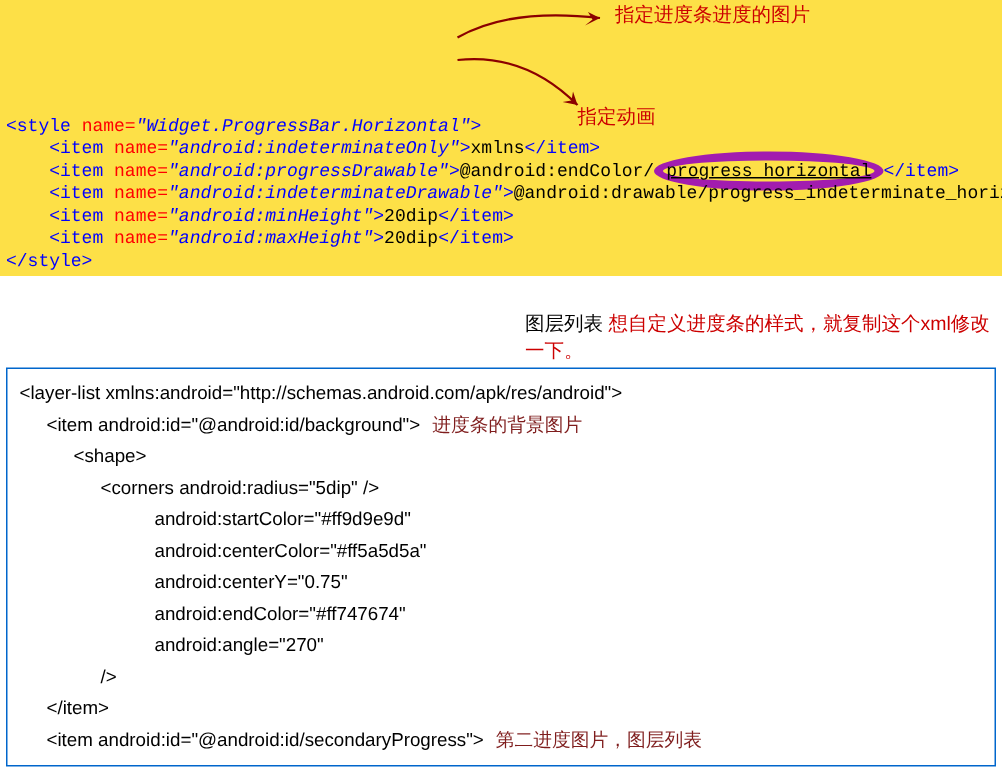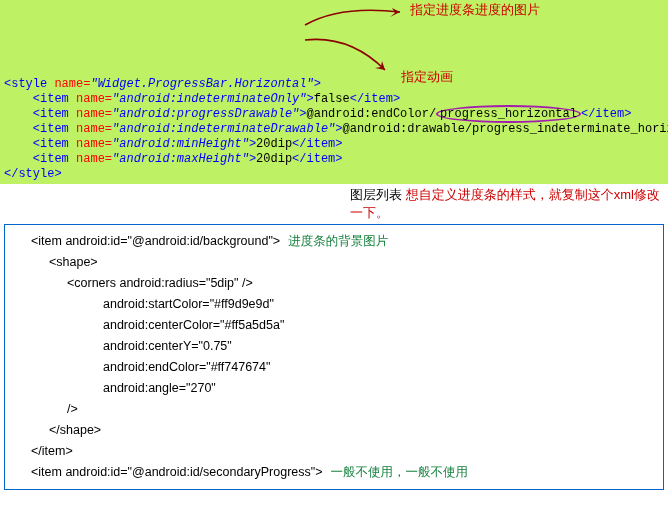--- a/index.html
+++ b/index.html
@@ -1,29 +1,29 @@
 <!DOCTYPE html>
 <html><head>
 <meta charset="utf-8">
 <style>
 * { margin: 0; padding: 0; box-sizing: border-box; }
 body { font-family: Consolas, "Courier New", monospace; font-size: 12px; background: #fff; width: 668px; }
-.top-block { background: #bef264; padding: 2px 4px; position: relative; line-height: 15px; white-space: pre; overflow: hidden; }
+.top-block { background: #fde047; padding: 2px 4px; position: relative; line-height: 15px; white-space: pre; overflow: hidden; }
 .tag { color: #0000ff; }
 .attr-name { color: #ff0000; }
 .attr-val { color: #0000ff; font-style: italic; }
 .txt { color: #000; }
-.circled { border: 2px solid #a21caf; border-radius: 50%; padding: 0 2px; }
+.circled { border: 6px solid #a21caf; border-radius: 50%; padding: 0 2px; text-decoration: underline; }
 .annotation { color: #cc0000; font-family: "Microsoft YaHei", SimSun, sans-serif; font-size: 13px; position: absolute; }
 .ann1 { top: 2px; left: 410px; }
-.ann2 { top: 70px; left: 401px; font-family: Liberation Mono, monospace; }
-.ann3-row { font-family: "Microsoft YaHei", SimSun, sans-serif; font-size: 13px; padding: 2px 4px; color: #000; }
+.ann2 { top: 70px; left: 385px; }
+.ann3-row { font-family: "Microsoft YaHei", SimSun, sans-serif; font-size: 13px; padding: 2px 4px; color: #000; margin-top: 21px; }
 .ann3-row .red { color: #cc0000; }
 .xml-block { border: 1px solid #0066cc; margin: 0 4px 4px 4px; padding: 6px 8px; font-family: "Microsoft YaHei", Arial, sans-serif; font-size: 12.5px; line-height: 21px; color: #000; }
-.xml-block .comment { color: #15803d; margin-left: 8px; font-family: "Microsoft YaHei", SimSun, sans-serif; }
+.xml-block .comment { color: #7f1d1d; margin-left: 8px; font-family: "Microsoft YaHei", SimSun, sans-serif; }
 .indent1 { padding-left: 18px; }
 .indent2 { padding-left: 36px; }
 .indent3 { padding-left: 54px; }
 .indent5 { padding-left: 90px; }
 svg.arrow { position: absolute; pointer-events: none; }
 .arr1 { top: 0; left: 300px; width: 120px; height: 30px; }
 .arr2 { top: 25px; left: 300px; width: 120px; height: 55px; }
 </style>
 </head>
 <body>
@@ -33,40 +33,40 @@
       <path d="M5 25 Q 40 5 100 12" stroke="#8b0000" stroke-width="1.5" fill="none"></path>
       <path d="M100 12 l -8 -4 l 3 5 l -5 4 z" fill="#8b0000"></path>
     </svg>
 <svg class="arrow arr2">
       <path d="M5 15 Q 50 10 85 45" stroke="#8b0000" stroke-width="1.5" fill="none"></path>
       <path d="M85 45 l -3 -9 l -1 6 l -6 1 z" fill="#8b0000"></path>
     </svg>
 <div class="annotation ann1">指定进度条进度的图片</div>
 <div class="annotation ann2">指定动画</div>
 <span class="tag">&lt;style </span><span class="attr-name">name=</span><span class="attr-val">"Widget.ProgressBar.Horizontal"</span><span class="tag">&gt;</span>
-    <span class="tag">&lt;item </span><span class="attr-name">name=</span><span class="attr-val">"android:indeterminateOnly"</span><span class="tag">&gt;</span><span class="txt">false</span><span class="tag">&lt;/item&gt;</span>
+    <span class="tag">&lt;item </span><span class="attr-name">name=</span><span class="attr-val">"android:indeterminateOnly"</span><span class="tag">&gt;</span><span class="txt">xmlns</span><span class="tag">&lt;/item&gt;</span>
     <span class="tag">&lt;item </span><span class="attr-name">name=</span><span class="attr-val">"android:progressDrawable"</span><span class="tag">&gt;</span><span class="txt">@android:endColor/</span><span class="txt circled">progress_horizontal</span><span class="tag">&lt;/item&gt;</span>
     <span class="tag">&lt;item </span><span class="attr-name">name=</span><span class="attr-val">"android:indeterminateDrawable"</span><span class="tag">&gt;</span><span class="txt">@android:drawable/progress_indeterminate_horizontal</span>
     <span class="tag">&lt;item </span><span class="attr-name">name=</span><span class="attr-val">"android:minHeight"</span><span class="tag">&gt;</span><span class="txt">20dip</span><span class="tag">&lt;/item&gt;</span>
     <span class="tag">&lt;item </span><span class="attr-name">name=</span><span class="attr-val">"android:maxHeight"</span><span class="tag">&gt;</span><span class="txt">20dip</span><span class="tag">&lt;/item&gt;</span>
 <span class="tag">&lt;/style&gt;</span>
 </div>
 
 <div class="ann3-row" style="padding-left:350px;">
   <span>图层列表</span>
   <span class="red">想自定义进度条的样式，就复制这个xml修改一下。</span>
 </div>
 
 <div class="xml-block">
+  <div>&lt;layer-list xmlns:android="http://schemas.android.com/apk/res/android"&gt;</div>
   <div class="indent1"><span>&lt;item android:id="@android:id/background"&gt;</span><span class="comment">进度条的背景图片</span></div>
   <div class="indent2">&lt;shape&gt;</div>
   <div class="indent3">&lt;corners android:radius="5dip" /&gt;</div>
   <div class="indent5">android:startColor="#ff9d9e9d"</div>
   <div class="indent5">android:centerColor="#ff5a5d5a"</div>
   <div class="indent5">android:centerY="0.75"</div>
   <div class="indent5">android:endColor="#ff747674"</div>
   <div class="indent5">android:angle="270"</div>
   <div class="indent3">/&gt;</div>
-  <div class="indent2">&lt;/shape&gt;</div>
   <div class="indent1">&lt;/item&gt;</div>
-  <div class="indent1"><span>&lt;item android:id="@android:id/secondaryProgress"&gt;</span><span class="comment">一般不使用，一般不使用</span></div>
+  <div class="indent1"><span>&lt;item android:id="@android:id/secondaryProgress"&gt;</span><span class="comment">第二进度图片，图层列表</span></div>
 
 </div>
 
 </body></html>

